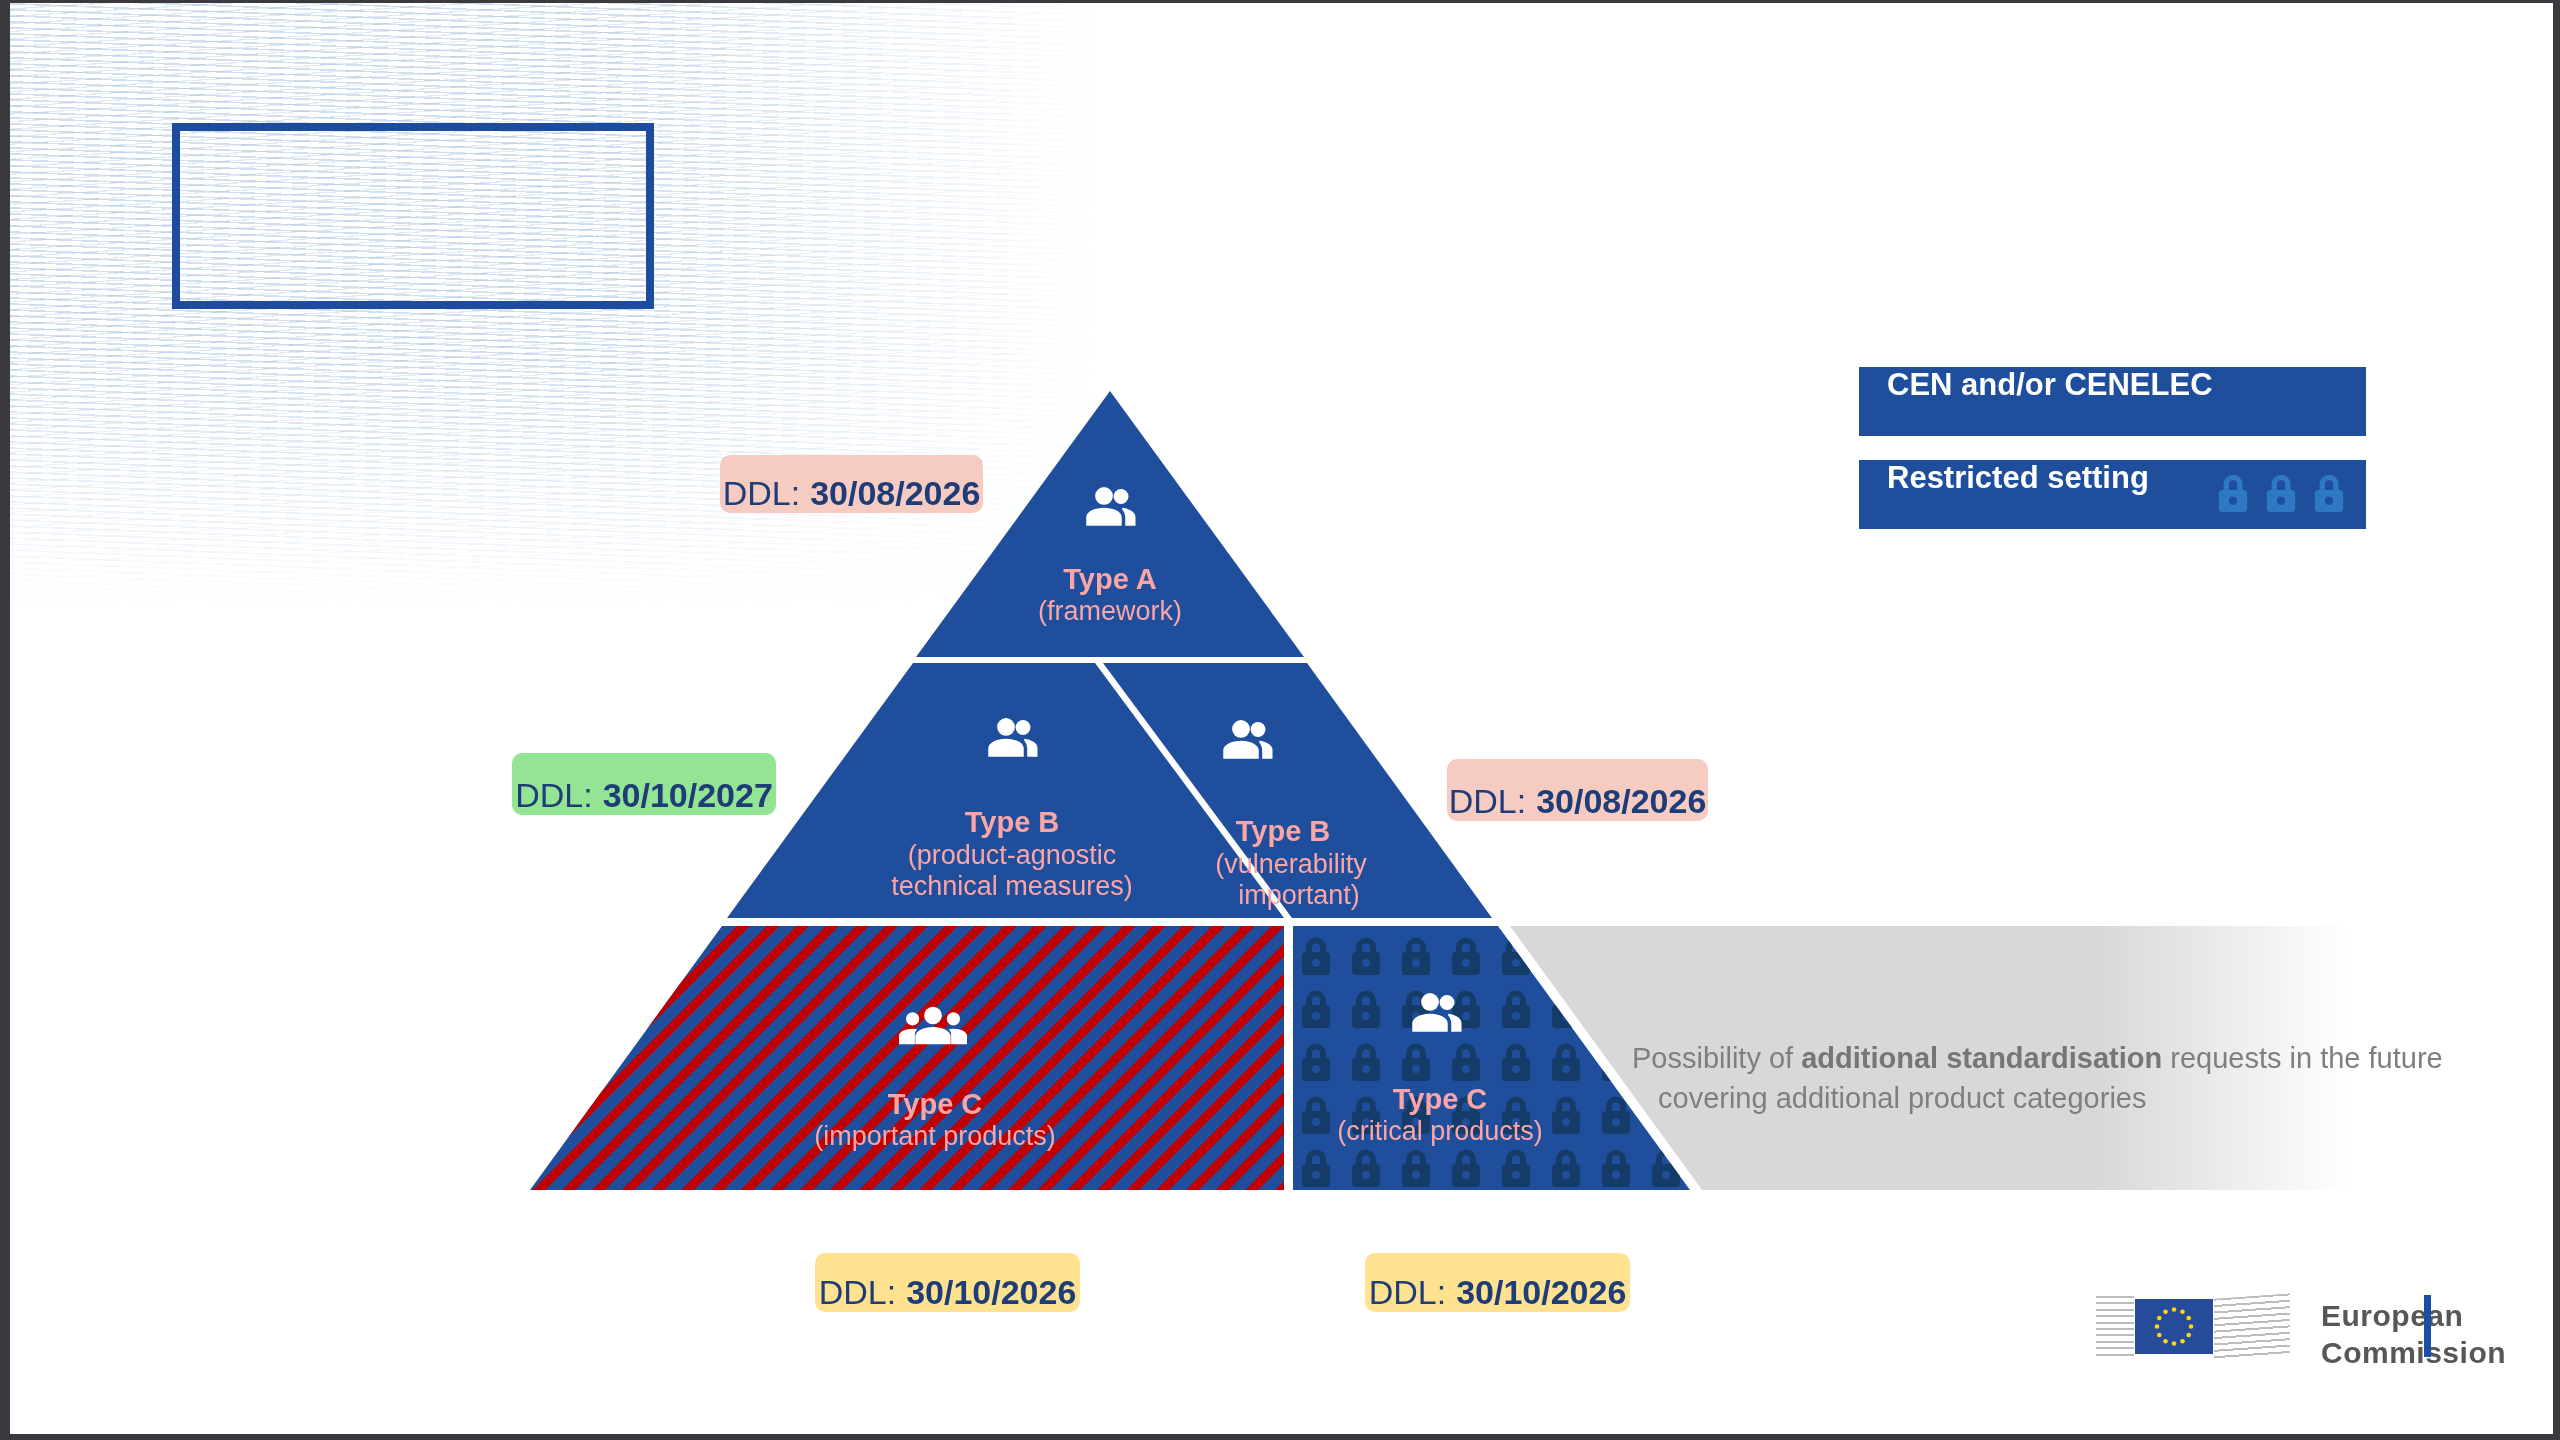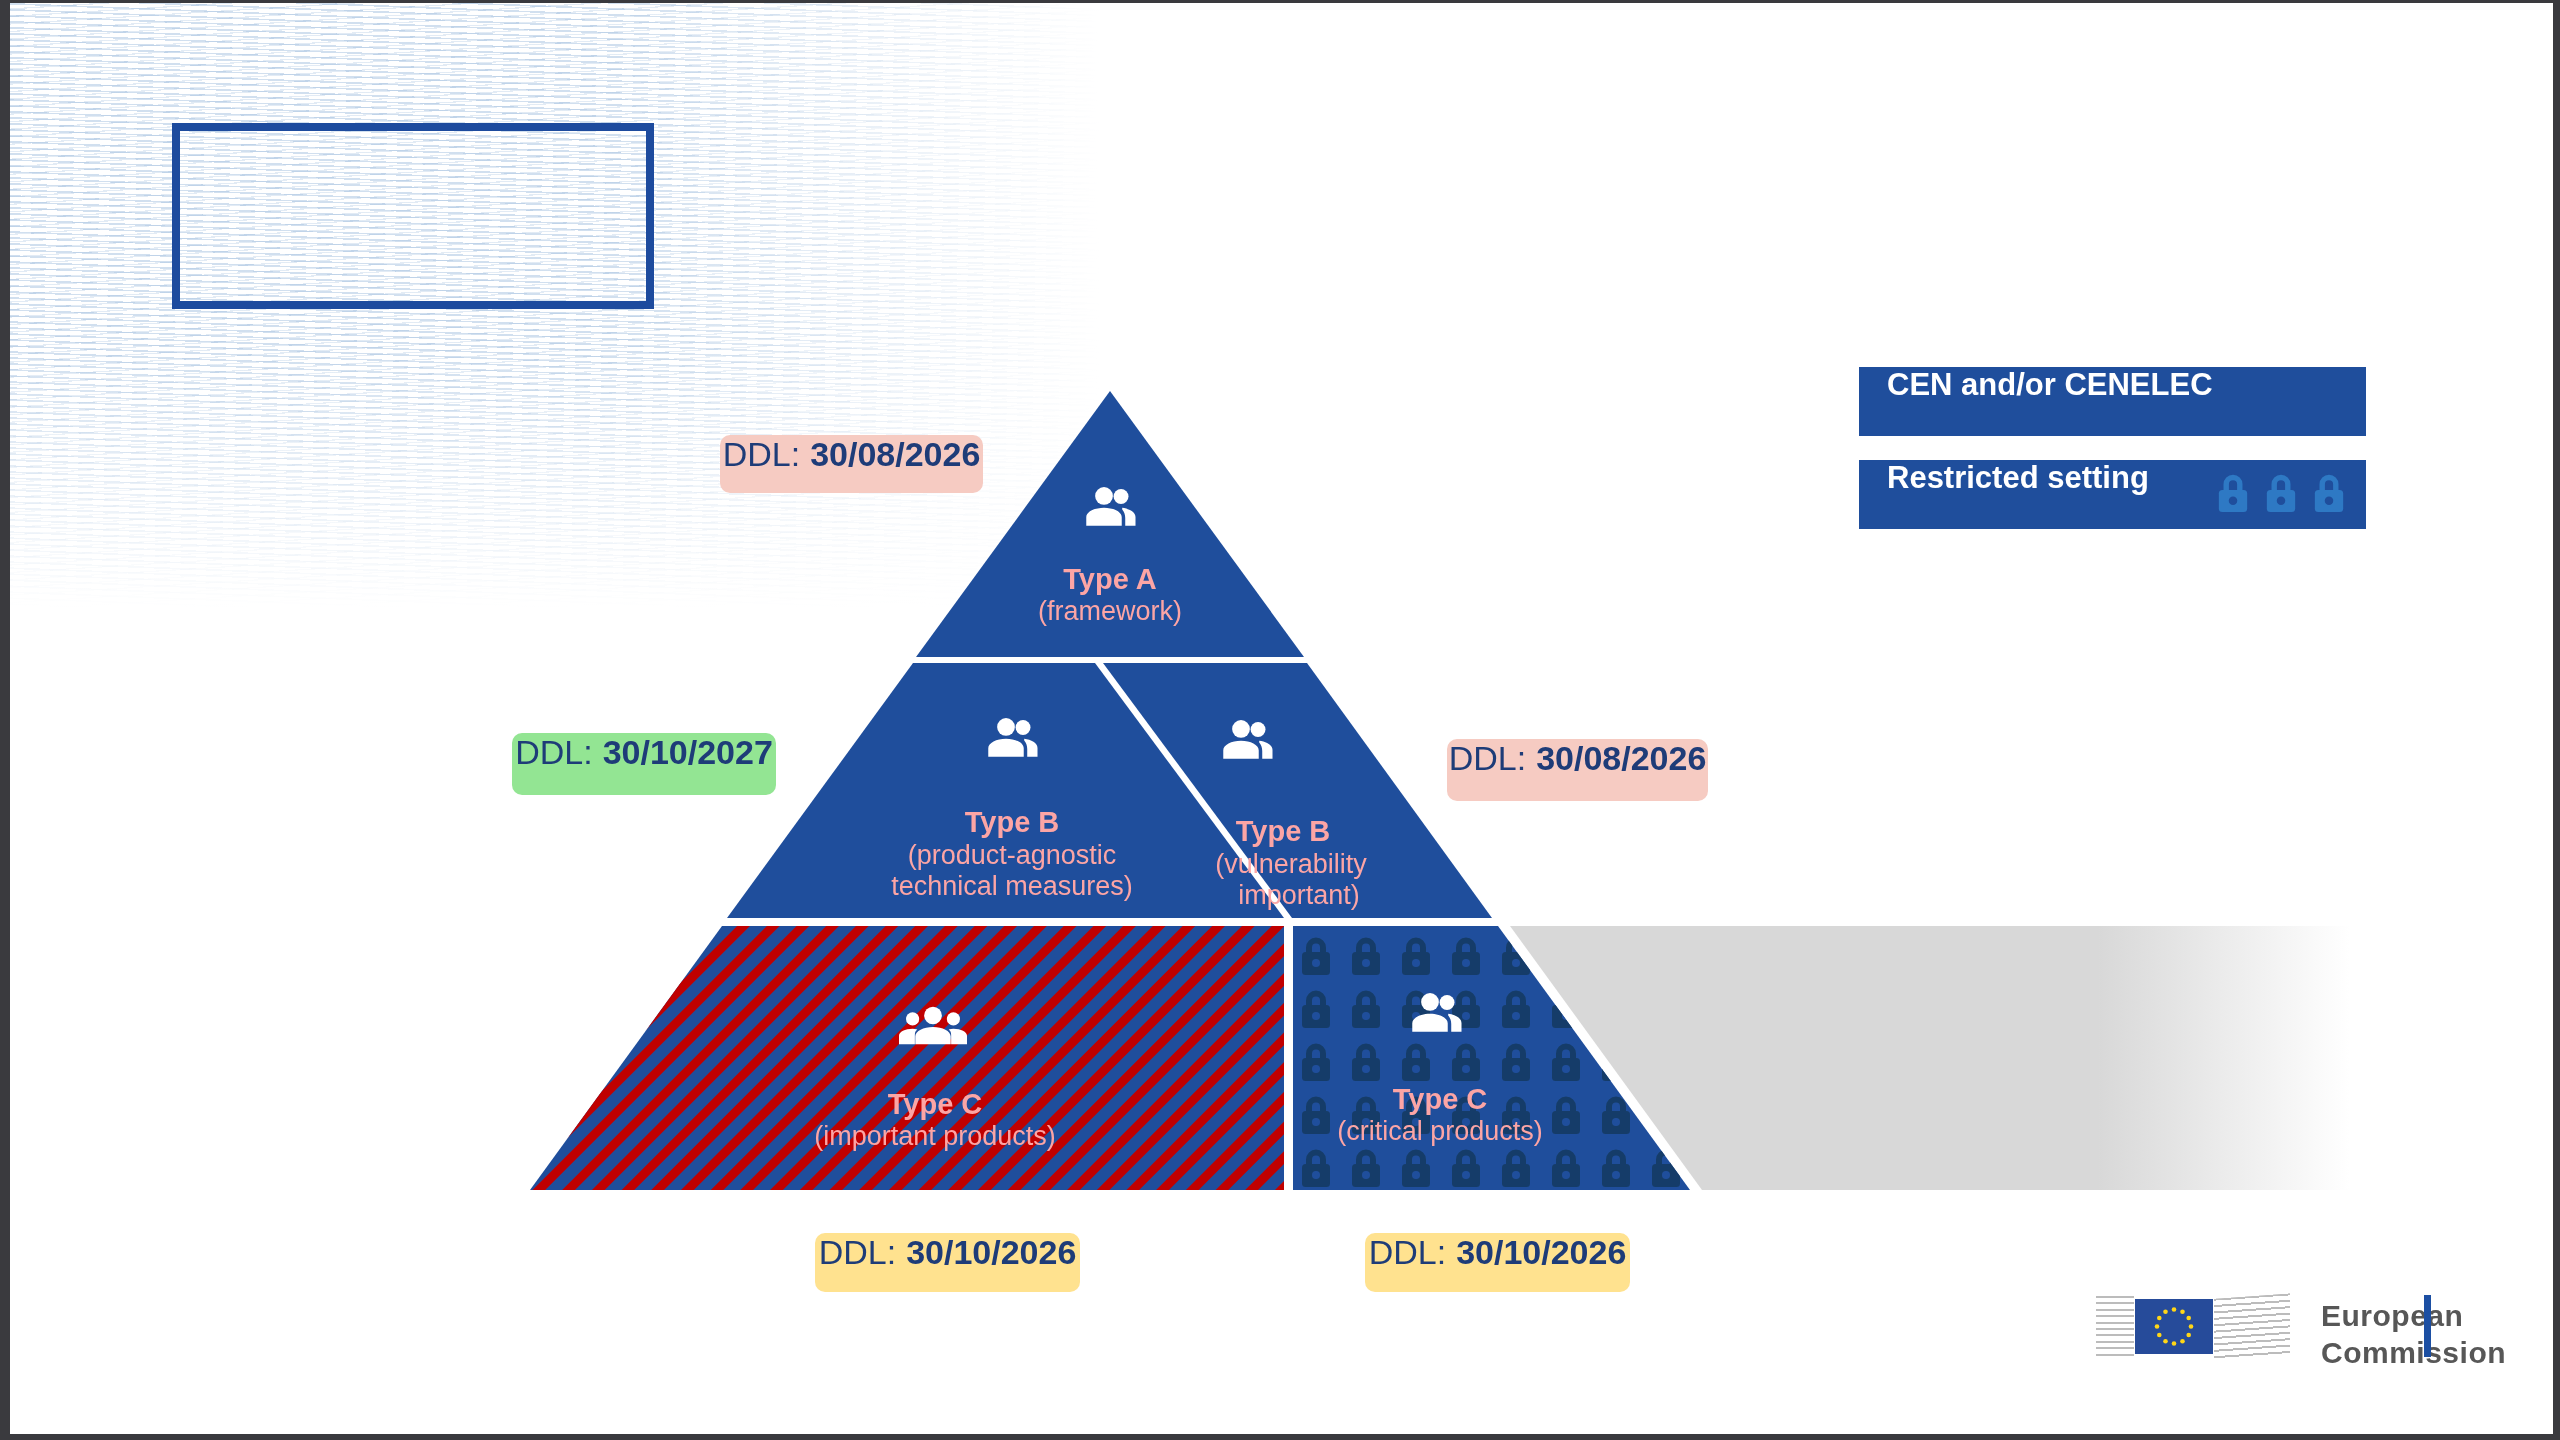--- a/index.html
+++ b/index.html
@@ -22,22 +22,22 @@
   .page-title{position:absolute;left:238px;top:156px;font-size:104px;line-height:1.05;
     color:#1c4da0;white-space:nowrap;letter-spacing:-1px;}
 
   .pyramid-svg{position:absolute;left:0;top:0;}
 
   .icon{position:absolute;}
 
   .pyr-line{position:absolute;transform:translateX(-50%);color:#fca5a5;font-size:27px;white-space:nowrap;}
   .pyr-line.name{font-weight:bold;font-size:29px;}
 
-  .badge{position:absolute;display:flex;align-items:flex-start;justify-content:center;
-    border-radius:10px;font-size:34px;color:#1e3c78;white-space:nowrap;}
+  .badge{position:absolute;display:flex;align-items:flex-end;justify-content:center;
+    border-radius:10px;font-size:34px;color:#1e3c78;white-space:nowrap;margin-top:20px;}
   .badge .date{font-weight:bold;margin-left:10px;}
   .badge.pink{background:#f6cbc2;}
   .badge.green{background:#93e593;}
   .badge.yellow{background:#ffe28f;}
 
   .legend-box{position:absolute;left:1859px;width:507px;height:69px;background:#1f4e9c;
     display:flex;color:#ffffff;font-weight:bold;font-size:31px;}
   .legend-box .lbl{margin-left:28px;white-space:nowrap;}
   .legend-box.striped{background-color:#1f4e9c;
     background-image:repeating-linear-gradient(135deg,#c00000 0 9px, rgba(0,0,0,0) 9px 21px);}
@@ -194,20 +194,24 @@
         <circle cx="12" cy="20.7" r="3" fill="#1f4e9c"></circle>
       </svg>
       <svg width="34" height="45" viewBox="0 0 24 31">
         <path d="M7.2 14 v-5 a4.8 4.8 0 0 1 9.6 0 v5" fill="none" stroke="#2e79c4" stroke-width="3.8"></path>
         <rect x="2" y="13" width="20" height="15.5" rx="2.5" fill="#2e79c4"></rect>
         <circle cx="12" cy="20.7" r="3" fill="#1f4e9c"></circle>
       </svg>
     </div>
   </div>
 
+  <div class="note">
+    <div><span>Possibility of </span><b>additional standardisation</b><span> requests in the future</span></div>
+    <div class="l2">covering additional product categories</div>
+  </div>
 
   <div class="ec-waves left"></div>
   <svg class="ec-flag" width="78" height="55" viewBox="0 0 78 55">
     <rect width="78" height="55" fill="#264b9a"></rect>
     <g fill="#ffd617">
       <circle cx="39" cy="10.5" r="2.3"></circle>
         <circle cx="47.5" cy="12.8" r="2.3"></circle>
       <circle cx="53.7" cy="19" r="2.3"></circle>
         <circle cx="56" cy="27.5" r="2.3"></circle>
       <circle cx="53.7" cy="36" r="2.3"></circle>

